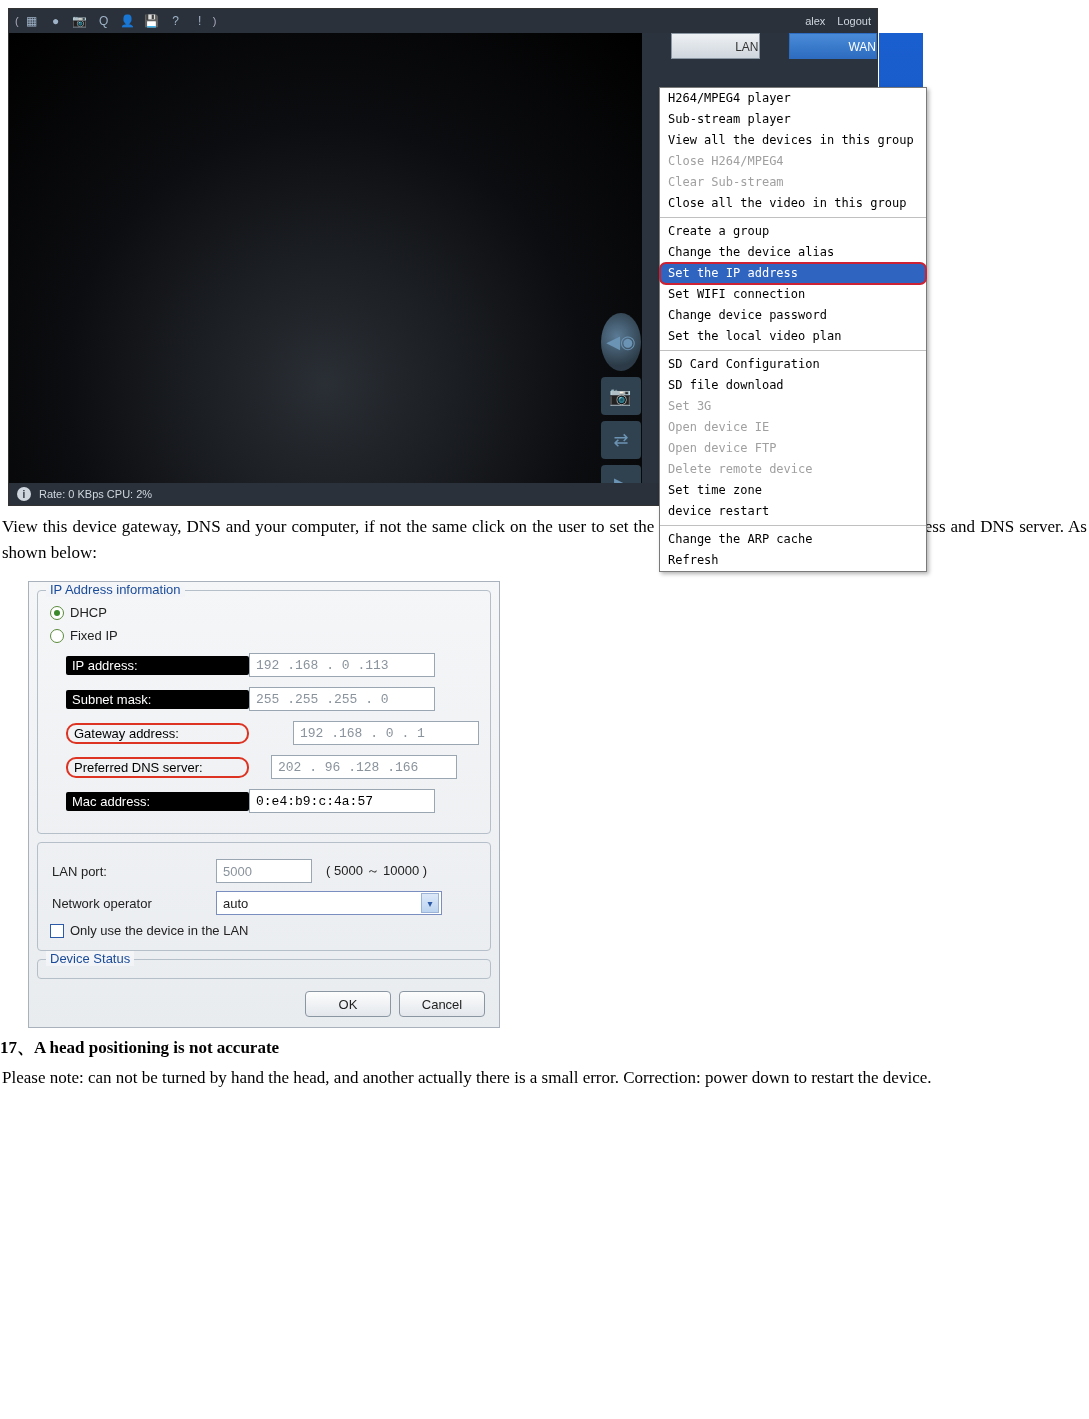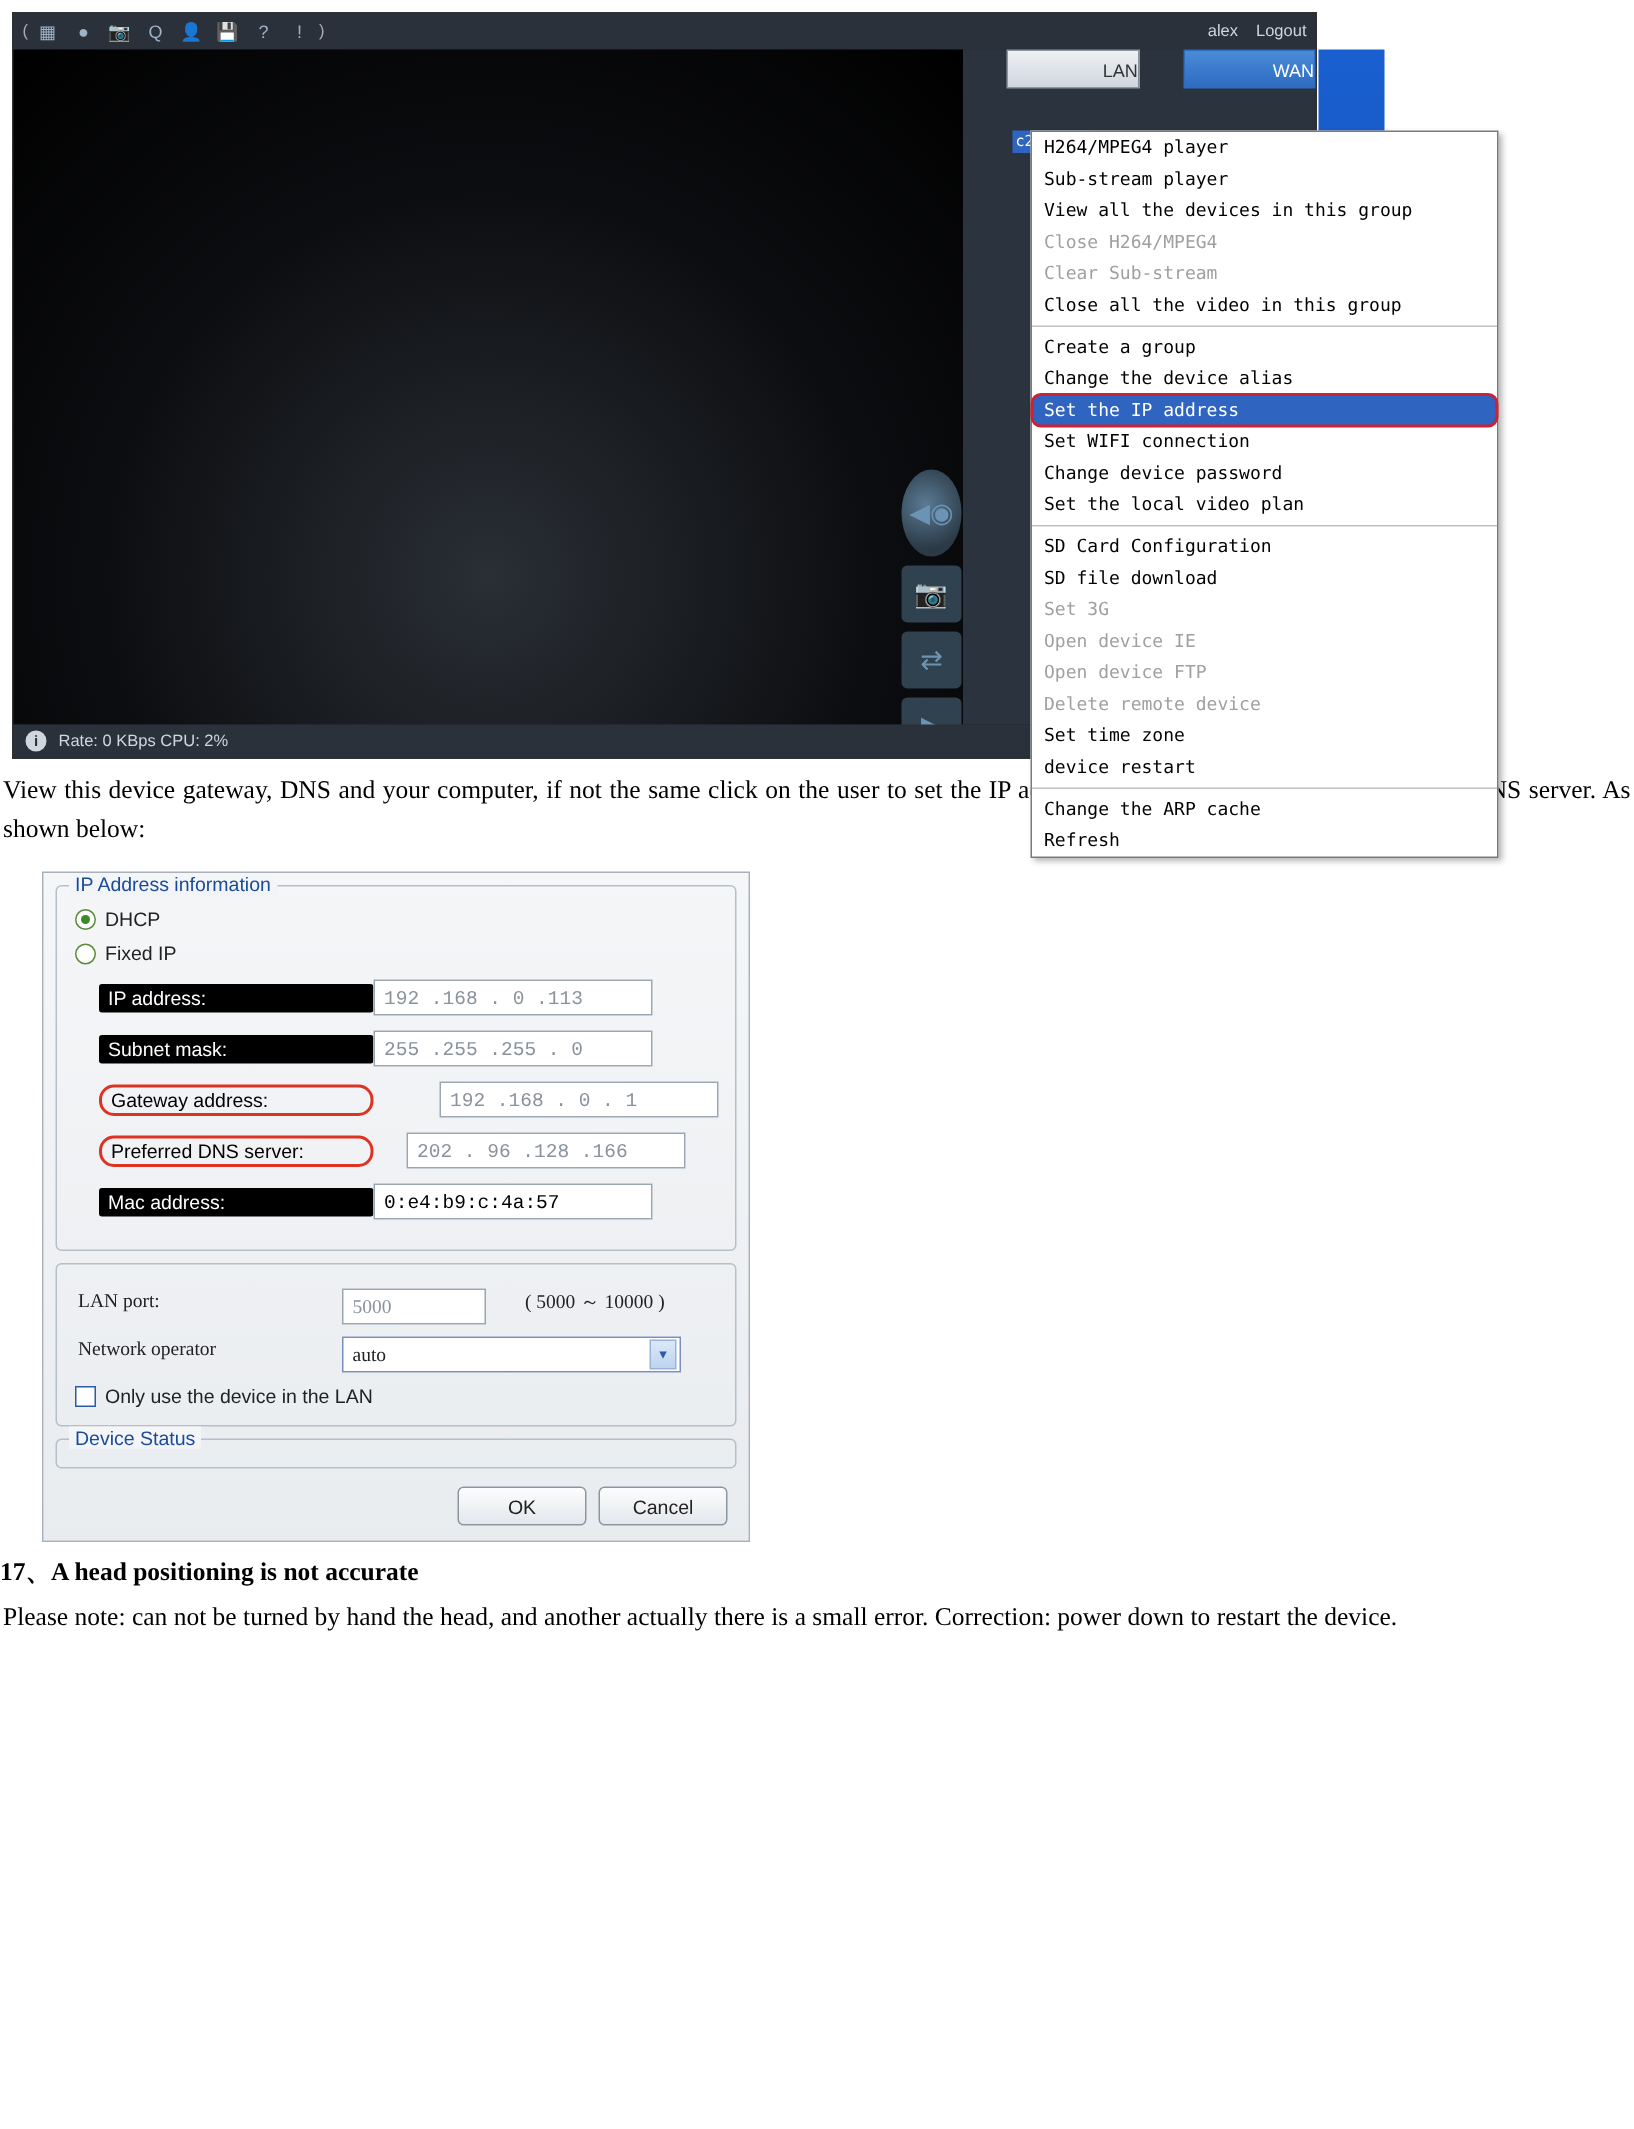--- a/index.html
+++ b/index.html
@@ -71,22 +71,22 @@
     }
     .blue-strip {
       position: absolute;
       top: 0; right: -46px; width: 44px; height: 100%;
       background: linear-gradient(#1a5fd0, #134aa5);
     }
     
     
     .ctx-menu {
       position: absolute;
-      top: 54px; left: 678px;
-      width: 312px;
+      top: 54px; left: 650px;
+      width: 268px;
       background: #fff;
       border: 1px solid #7a7a7a;
       box-shadow: 2px 2px 4px rgba(0,0,0,.3);
       font-family: "SimSun", "NSimSun", monospace;
       font-size: 12px;
       color: #000;
       z-index: 10;
     }
     .ctx-item {
       padding: 2px 8px;
@@ -233,22 +233,22 @@
       color: #8a939c;
       font-family: "Courier New", monospace;
       font-size: 13px;
       padding: 0 6px;
       display: flex; align-items: center;
     }
     .ip-input.enabled { color: #000; }
     
     .fieldset.ports { }
     .port-row {
-      display: flex; 
-      margin: 8px 0 8px 4px; gap: 26px; font-family: Liberation Serif, serif;
+      display: flex; align-items: center;
+      margin: 8px 0 8px 4px; gap: 14px;
     }
     .port-label { width: 150px; }
     .port-input {
       width: 96px; height: 24px;
       border: 1px solid #9aa7b3; background: #fff;
       color: #8a939c; padding: 0 6px;
       display: flex; align-items: center;
       font-size: 13px;
     }
     .select-input {

